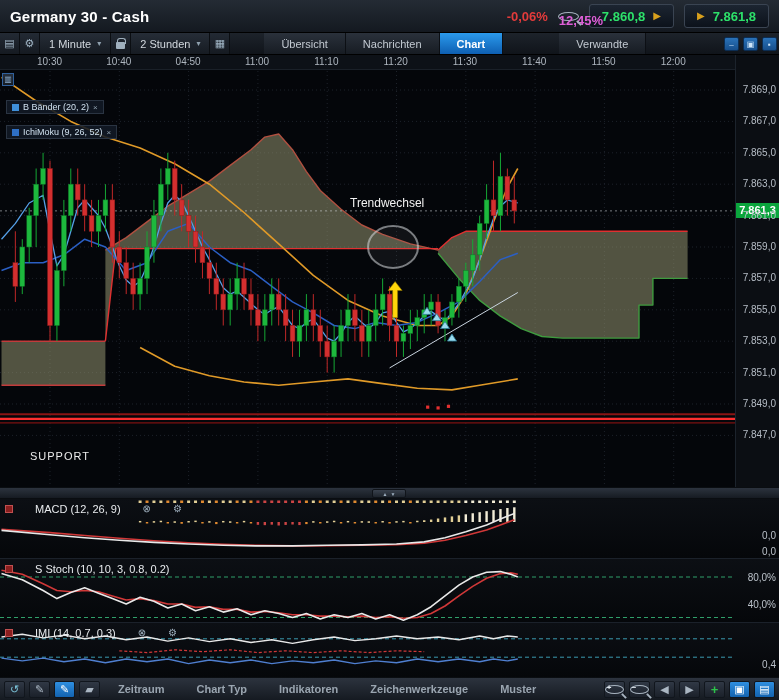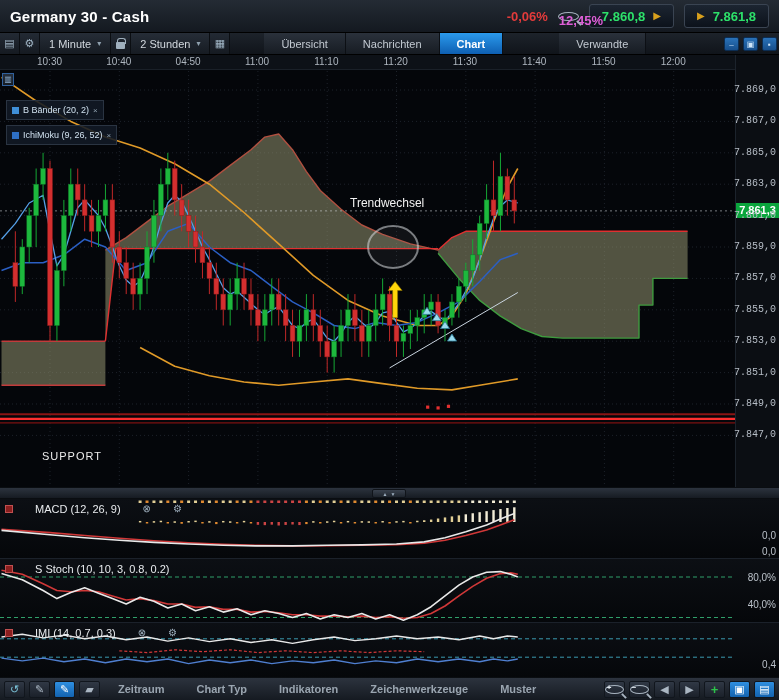--- a/index.html
+++ b/index.html
@@ -29,31 +29,31 @@
   .tab.active{background:linear-gradient(#2b9aec,#0e5fb2);color:#fff;font-weight:bold;}
   .tab.gapleft{margin-left:56px;}
   .wico{width:15px;height:14px;margin:4px 2px 0 2px;display:flex;align-items:center;justify-content:center;background:linear-gradient(#2a72b8,#174f8c);border:1px solid #0c2d52;border-radius:2px;color:#cfe6fa;font-size:8px;cursor:pointer;}
 
   
   .chart{position:absolute;top:55px;left:0;width:735px;height:432px;background:#04060a;}
   .chart svg{position:absolute;left:0;top:0;}
   #timerow{position:absolute;top:0;left:0;width:735px;height:15px;background:#0d1117;border-bottom:1px solid #1a2028;}
   #timerow span{position:absolute;top:1px;font-size:10px;color:#aeb6bf;}
   .cornerico{position:absolute;left:2px;top:18px;width:12px;height:13px;background:linear-gradient(#27303c,#161b22);border:1px solid #31619c;color:#8fb4d8;font-size:8px;display:flex;align-items:center;justify-content:center;cursor:pointer;}
-  .chip{position:absolute;display:flex;align-items:center;gap:4px;height:20px;padding:0 5px;background:rgba(18,26,38,.88);border:1px solid #2a3442;font-size:9px;color:#cfe0ee;cursor:pointer;}
+  .chip{position:absolute;display:flex;align-items:center;gap:4px;height:14px;padding:0 5px;background:rgba(18,26,38,.88);border:1px solid #2a3442;font-size:9px;color:#cfe0ee;cursor:pointer;}
   .chip .sw{width:7px;height:7px;}
   .chip .cx{color:#8fa0ae;font-size:8px;}
   #chip-bb{left:6px;top:45px;}
   #chip-ichi{left:6px;top:70px;}
   .anno-trend{position:absolute;left:350px;top:141px;font-size:12px;color:#f2f2f2;}
-  .anno-support{position:absolute;left:30px;top:395px;font-size:11px;color:#ececec;letter-spacing:1px;margin-left:12px;}
+  .anno-support{position:absolute;left:30px;top:395px;font-size:11px;color:#ececec;letter-spacing:1px;}
 
   
   #priceaxis{position:absolute;top:55px;right:0;width:44px;height:432px;background:#0b0e13;border-left:1px solid #1c232c;}
-  #priceaxis span{position:absolute;right:3px;font-size:10px;color:#b6bdc6;font-family:Liberation Mono, monospace;}
+  #priceaxis span{position:absolute;right:3px;font-size:10px;color:#b6bdc6;}
   .badge{position:absolute;right:0;width:43px;height:15px;background:#0aa53c;color:#fff;font-size:11px;font-weight:bold;text-align:center;line-height:15px;}
 
   
   .divider{position:absolute;top:487px;left:0;width:779px;height:12px;background:linear-gradient(#2c333e,#161b22);border-top:1px solid #0a0d11;border-bottom:1px solid #0a0d11;}
   .divbtn{position:absolute;left:372px;top:1px;width:34px;height:9px;background:linear-gradient(#3a424e,#1f252d);border:1px solid #10141a;border-radius:2px;color:#9fb0c0;font-size:5px;display:flex;align-items:center;justify-content:center;gap:3px;cursor:pointer;}
 
   
   .panel{position:absolute;left:0;width:779px;background:linear-gradient(#0c0f14,#05070a);}
   #macd{top:499px;height:59px;}
   #stoch{top:558px;height:64px;border-top:1px solid #1b212a;}

